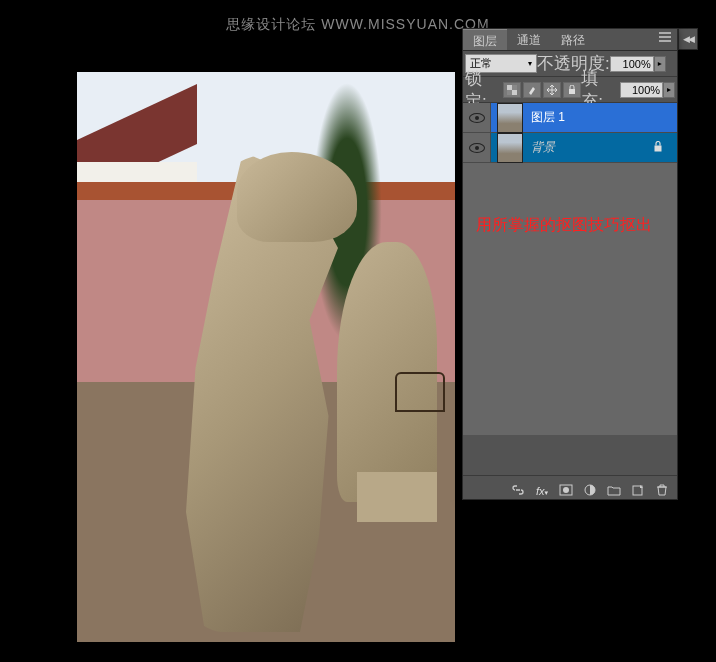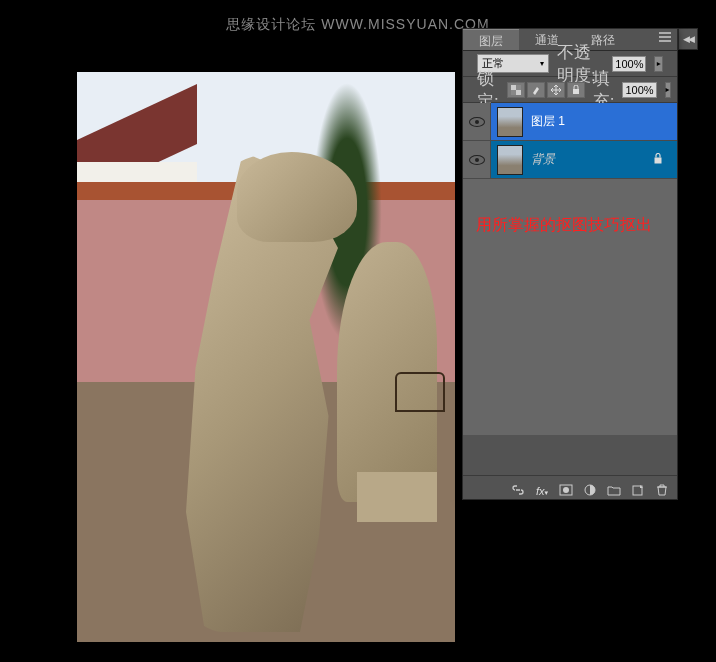--- a/index.html
+++ b/index.html
@@ -83,21 +83,21 @@
   border: 1px solid #2a2a2a;
   box-shadow: 0 2px 8px rgba(0,0,0,0.5);
 }
 .panel-tabs {
   display: flex;
   background: #535353;
   border-bottom: 1px solid #2a2a2a;
   height: 22px;
 }
 .tab {
-  padding: 3px 16px;
+  padding: 3px 10px;
   color: #ccc;
   cursor: pointer;
   font-size: 12px;
 }
 .tab.active {
   background: #6a6a6a;
   border-top: 1px solid #888;
 }
 .panel-menu-icon {
   margin-left: auto;
@@ -114,24 +114,24 @@
   border: 1px solid #2a2a2a;
   display: flex;
   align-items: center;
   justify-content: center;
 }
 .collapse-bar span { color: #ccc; font-size: 9px; letter-spacing: -2px; }
 
 .panel-row {
   display: flex;
   align-items: center;
-  padding: 4px 14px;
+  padding: 4px 2px;
   background: #535353;
   border-bottom: 1px solid #3a3a3a;
-  gap: 8px;
+  gap: 0;
   height: 26px;
 }
 .dropdown {
   background: #dcdcdc;
   color: #000;
   border: 1px solid #888;
   padding: 1px 4px;
   font-size: 11px;
   min-width: 72px;
   display: flex;
@@ -172,21 +172,21 @@
 }
 
 .layer-list {
   background: #676767;
   height: 332px;
   overflow: hidden;
 }
 .layer-row {
   display: flex;
   align-items: center;
-  height: 38px;
+  height: 30px;
   border-bottom: 1px solid #4a4a4a;
 }
 .layer-row.selected .layer-main { background: #2a6fd6; color: #fff; }
 .vis-col {
   width: 28px;
   height: 100%;
   display: flex;
   align-items: center;
   justify-content: center;
   border-right: 1px solid #4a4a4a;

